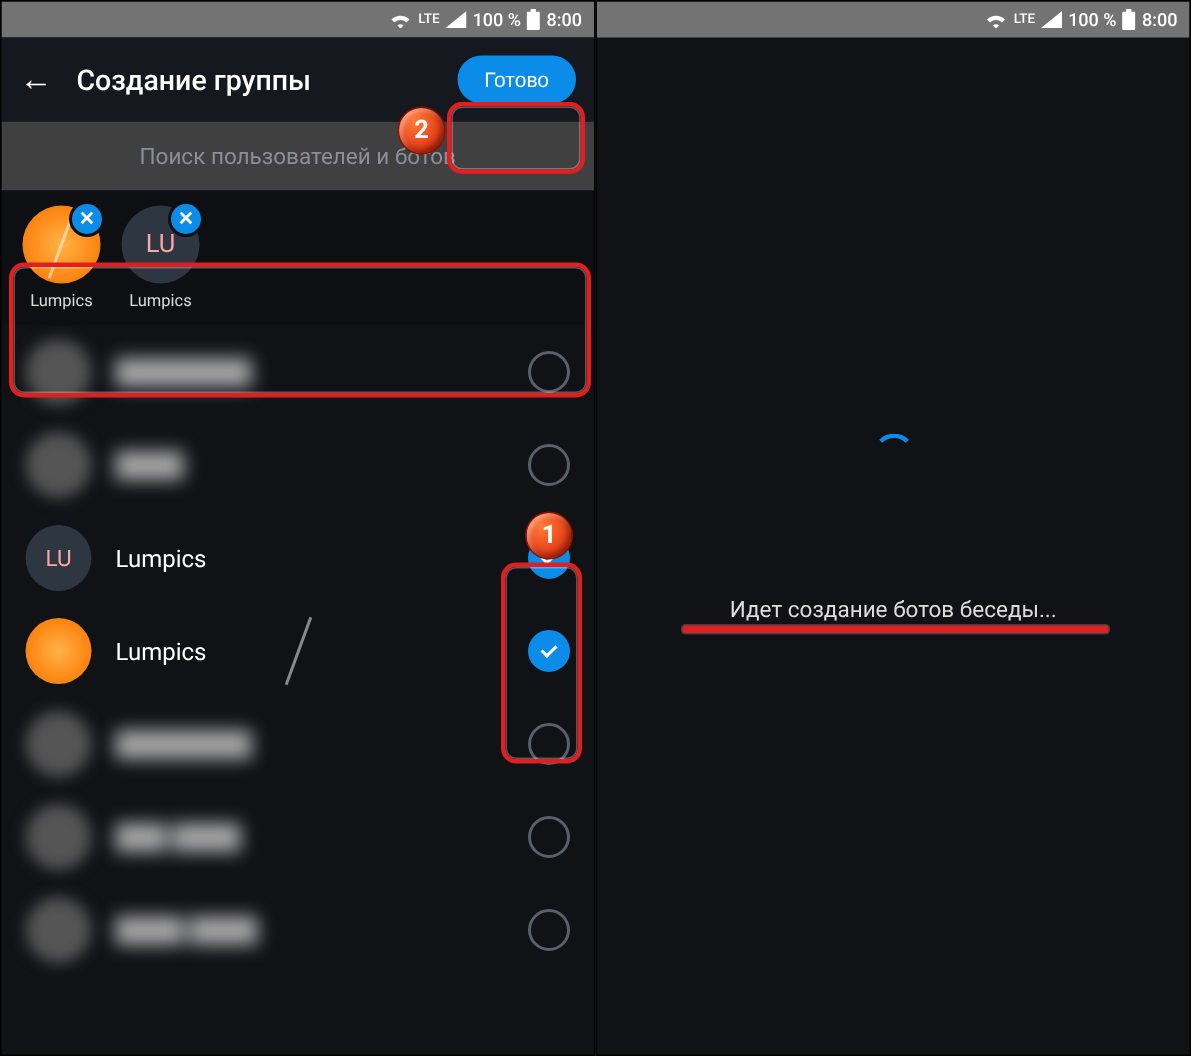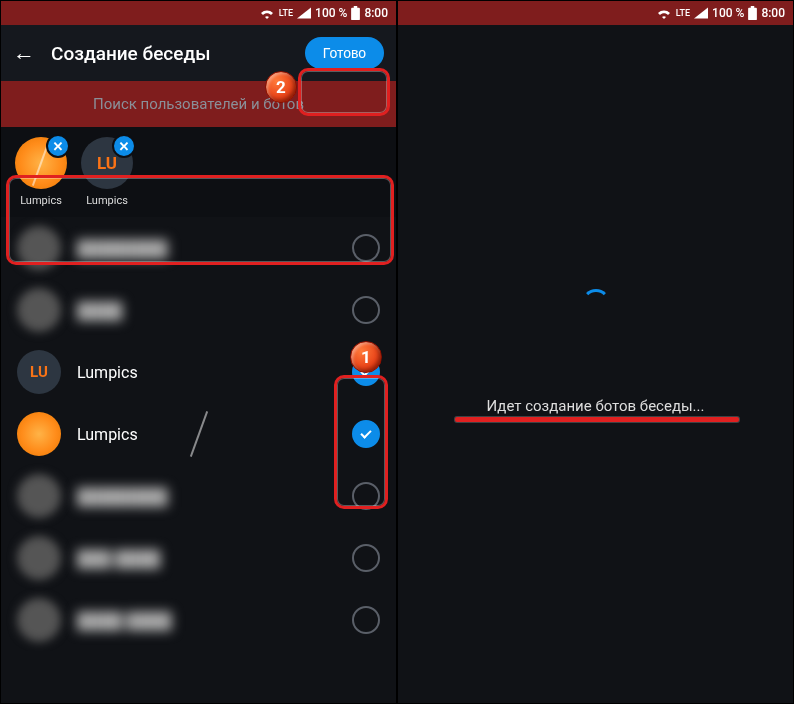--- a/index.html
+++ b/index.html
@@ -1,32 +1,32 @@
 <!DOCTYPE html>
 <html><head>
 <meta charset="utf-8">
 <style>
 body{margin:0;background:#fff;font-family:Roboto,Arial,sans-serif}
 .wrap{display:flex;gap:0;width:794px;height:704px;position:relative}
 .phone{width:396px;height:702px;border:1px solid #000;background:#101216;position:relative;overflow:hidden}
-.sbar{height:24px;background:#7f1d1d;display:flex;justify-content:flex-end;align-items:center;gap:4px;padding:0 8px;color:#fff;font-size:12px;font-weight:500}
+.sbar{height:24px;background:#737373;display:flex;justify-content:flex-end;align-items:center;gap:4px;padding:0 8px;color:#fff;font-size:12px;font-weight:500}
 .sbar svg{fill:#fff}
 .header{height:56px;display:flex;align-items:center;padding:0 12px;gap:16px;background:#15181e;position:relative}
 .back{color:#fff;font-size:22px}
 .title{color:#fff;font-size:19px;font-weight:500;flex:1}
 .done-btn{background:#0c8ce9;color:#ffffff;border:none;border-radius:18px;padding:8px 18px;font-size:14px;font-weight:500}
-.search{height:46px;background:#7f1d1d;color:#8a8f98;display:flex;align-items:center;justify-content:center;font-size:15px}
+.search{height:46px;background:#404040;color:#8a8f98;display:flex;align-items:center;justify-content:center;font-size:15px}
 .chips{display:flex;gap:14px;padding:10px 14px;background:#0d0f13}
 .chip{display:flex;flex-direction:column;align-items:center;gap:5px;position:relative}
 .chip .av{width:52px;height:52px;border-radius:50%;position:relative}
 .chip .x{position:absolute;top:-3px;right:-3px;width:20px;height:20px;border-radius:50%;background:#0c8ce9;display:flex;align-items:center;justify-content:center;color:#fff;font-size:13px;font-weight:700;border:2px solid #0d0f13}
 .chip .lbl{color:#ddd;font-size:11px}
 .orange{background:radial-gradient(circle,#ffb347 0%,#ff8c1a 55%,#e67500 100%);display:flex;align-items:center;justify-content:center}
 .orange::after{content:"";position:absolute;top:50%;left:50%;width:2px;height:48px;background:rgba(255,255,255,.5);transform:translate(-50%,-50%) rotate(20deg)}
-.lu{background:#2d3641;color:#f97316;display:flex;align-items:center;justify-content:center;font-size:17px;font-weight:700}
+.lu{background:#2d3641;color:#fca5a5;display:flex;align-items:center;justify-content:center;font-size:17px;font-weight:400}
 .list{overflow:hidden}
 .row{height:62px;display:flex;align-items:center;padding:0 16px;gap:16px;position:relative}
 .row .av{width:44px;height:44px;border-radius:50%;flex-shrink:0}
 .row .nm{flex:1;color:#fff;font-size:16px}
 .row .nm.blur{filter:blur(6px);color:#aaa}
 .row .av.blur{filter:blur(5px);background:#555}
 .chk{width:24px;height:24px;border-radius:50%;border:2px solid #5a5f68;flex-shrink:0}
 .chk.on{background:#0c8ce9;border-color:#0c8ce9;display:flex;align-items:center;justify-content:center}
 .chk.on::after{content:"";width:8px;height:4px;border-left:2px solid #fff;border-bottom:2px solid #fff;transform:rotate(-45deg);margin-top:-3px}
 .loading{position:absolute;top:0;left:0;right:0;bottom:0;display:flex;flex-direction:column;align-items:center;justify-content:center;color:#ddd;font-size:15px}
@@ -55,21 +55,21 @@
         </svg>
       <span>100 %</span>
       <svg width="9" height="14" viewBox="0 0 10 16">
           <path d="M3 0h4v2h2c.6 0 1 .4 1 1v12c0 .6-.4 1-1 1H1c-.6 0-1-.4-1-1V3c0-.6.4-1 1-1h2V0z"></path>
         </svg>
       <span>8:00</span>
     </div>
 
     <div class="header">
       <span class="back">←</span>
-      <span class="title">Создание беседы</span>
+      <span class="title">Создание группы</span>
       <button class="done-btn">Готово</button>
     </div>
 
     <div class="search">Поиск пользователей и ботов</div>
 
     <div class="chips">
       <div class="chip">
         <div class="av orange"></div>
         <div class="x">✕</div>
         <span class="lbl">Lumpics</span>

